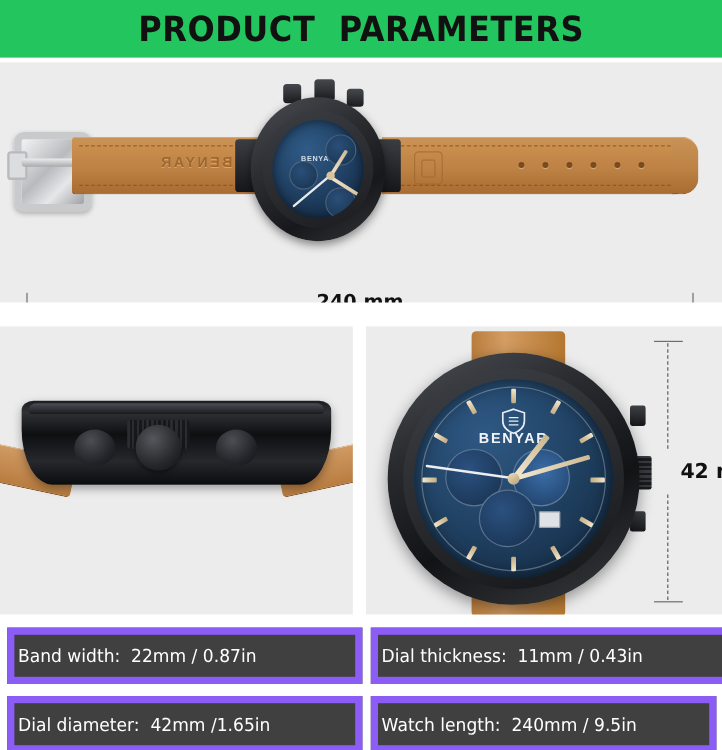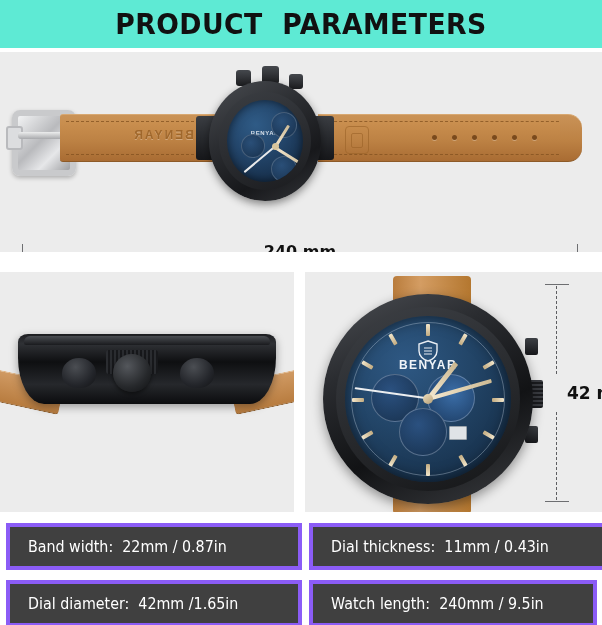--- a/index.html
+++ b/index.html
@@ -17,21 +17,21 @@
   }
 
   
   #title-bar {
     position: absolute;
     left: 0; top: 0;
     width: 602px; height: 48px;
     display: flex;
     align-items: center;
     justify-content: center;
-    background: #5eead4;
+    background: #22c55e;
   }
   #title-text {
     font-family: "DejaVu Sans", sans-serif;
     font-size: 29px;
     font-weight: bold;
     letter-spacing: 0.5px;
     color: #111111;
     white-space: pre;
     transform: scaleX(0.92);
   }
@@ -456,25 +456,25 @@
     font-size: 17px;
     font-weight: bold;
     color: #111111;
     white-space: nowrap;
   }
 
   
   .spec-bar {
     position: absolute;
     background: #404040;
-    border: 4px solid #8b5cf6;
+    border: 6px solid #8b5cf6;
     display: flex;
     align-items: center;
     box-sizing: border-box;
-    padding-left: 18px;
+    padding-left: 3px;
   }
   .spec-text {
     font-family: "DejaVu Sans", sans-serif;
     font-size: 15px;
     font-weight: normal;
     color: #ffffff;
     white-space: pre;
     transform: scaleX(0.95);
     transform-origin: left center;
   }

